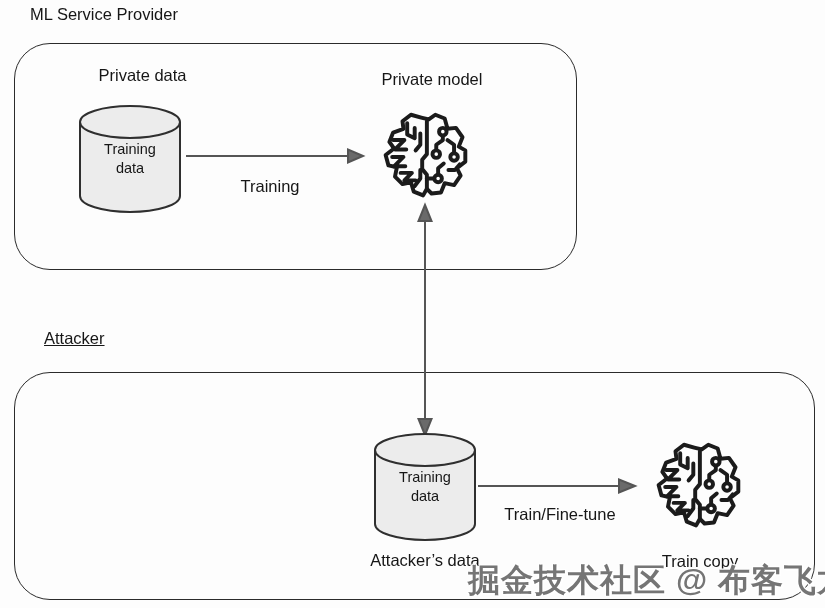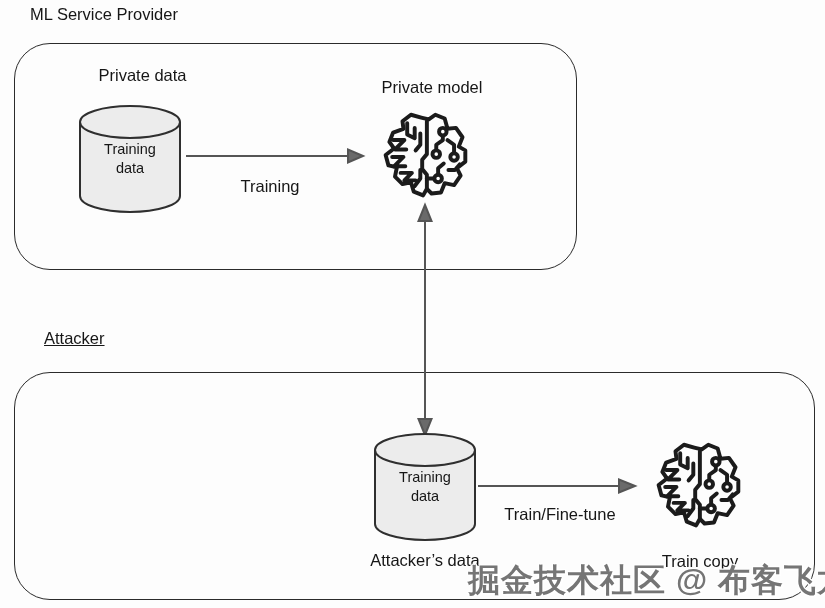--- a/index.html
+++ b/index.html
@@ -111,21 +111,21 @@
   <svg class="abs" style="left:78px;top:104px;" width="104" height="110">
     <use href="#db-cyl"></use>
   </svg>
   <div class="cyl-text" style="left:78px;top:140px;width:104px;">
     <span>Training</span><br>
     <span>data</span>
   </div>
   <div class="label" style="left:60px;top:65px;width:165px;">Private data</div>
   <div class="label" style="left:210px;top:176px;width:120px;">Training</div>
 
-  <div class="label" style="left:362px;top:77px;width:140px;">Private model</div>
+  <div class="label" style="left:362px;top:69px;width:140px;">Private model</div>
   <svg class="abs" style="left:380px;top:111px;" width="90" height="90">
     <use href="#ml-brain"></use>
   </svg>
 
 
   <svg class="abs" style="left:373px;top:432px;" width="104" height="110">
     <use href="#db-cyl"></use>
   </svg>
   <div class="cyl-text" style="left:373px;top:468px;width:104px;">
     <span>Training</span><br>

